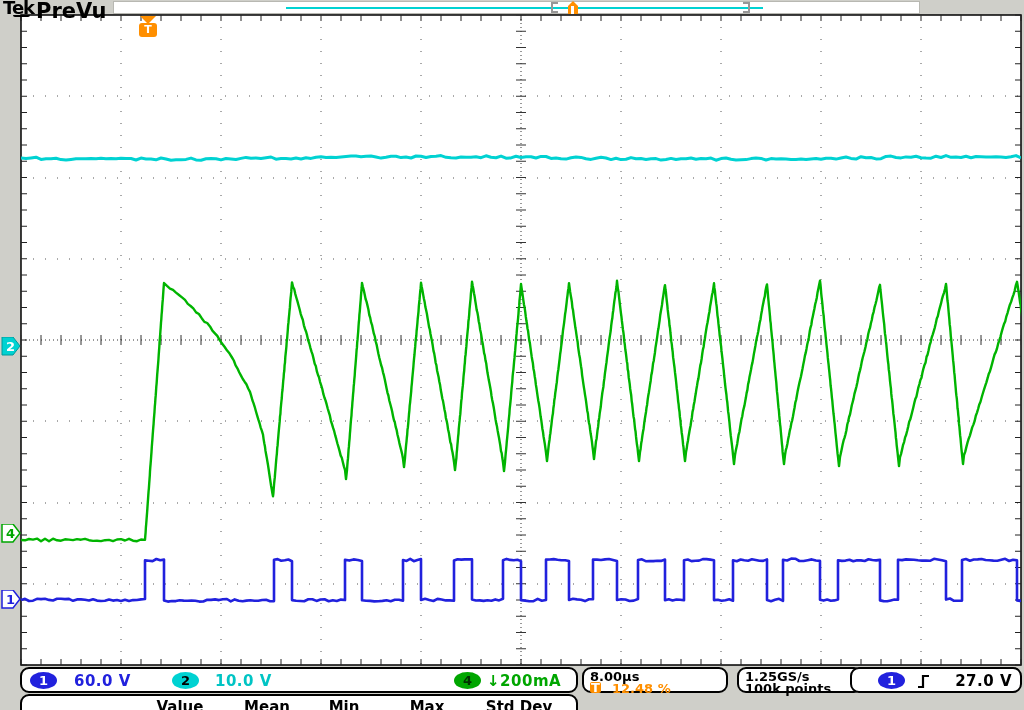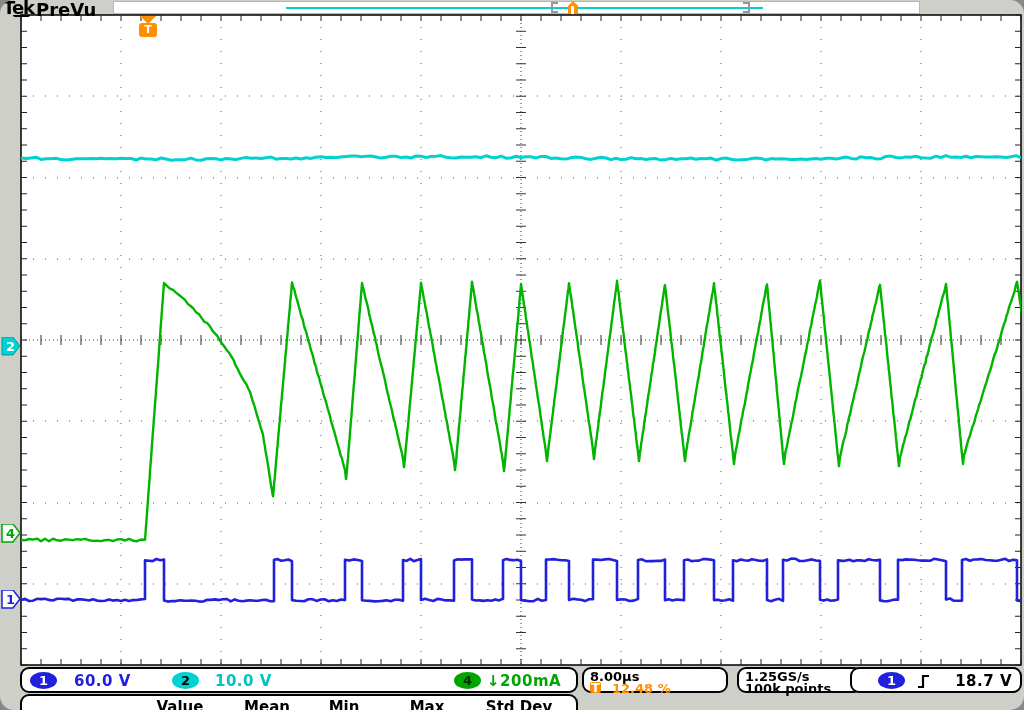--- a/index.html
+++ b/index.html
@@ -1,22 +1,22 @@
 <!DOCTYPE html>
 <html><head>
 <meta charset="utf-8">
 <style>
   html,body{margin:0;padding:0;background:#888;}
   .screen{position:relative;width:1024px;height:710px;background:#cfcfc9;overflow:hidden;
-          font-family:"DejaVu Sans","Liberation Sans",sans-serif;border-radius:14px;}
+          font-family:"DejaVu Sans","Liberation Sans",sans-serif;}
   #plot-svg{position:absolute;left:0;top:0;}
   
   .tek{position:absolute;left:3px;top:-3px;font-size:18px;font-weight:bold;color:#000;letter-spacing:-1px;}
   .tek-swoosh{position:absolute;left:13px;top:15px;width:17px;height:2px;background:#000;border-radius:0 0 3px 3px;}
-  .prevu{position:absolute;left:36px;top:-1px;font-size:18px;font-weight:bold;color:#000;}
+  .prevu{position:absolute;left:36px;top:-1px;font-size:21px;font-weight:bold;color:#000;}
   .recordbar{position:absolute;left:113px;top:1px;width:807px;height:13px;background:#fff;border:1px solid #b8b8b2;box-sizing:border-box;}
   .recline{position:absolute;left:172px;top:5px;width:477px;height:2px;background:#00d2d2;}
   .brk{position:absolute;top:0px;width:7px;height:11px;border:2px solid #979797;box-sizing:border-box;background:transparent;}
   .brk.l{left:437px;border-right:none;}
   .brk.r{left:629px;border-left:none;}
   .rectrig{position:absolute;left:453px;top:-1px;width:12px;height:13px;}
   .rectrig .tri{position:absolute;left:1px;top:0;width:0;height:0;border-left:5px solid transparent;border-right:5px solid transparent;border-bottom:5px solid #ff8f00;}
   .rectrig .bars{position:absolute;left:1px;top:5px;width:10px;height:8px;background:linear-gradient(90deg,#ff8f00 0 3px,#fff 3px 6px,#ff8f00 6px 10px);}
   
   .tpos-tri{position:absolute;left:140px;top:16px;width:0;height:0;border-left:8px solid transparent;border-right:8px solid transparent;border-top:8px solid #ff8f00;}
@@ -398,21 +398,21 @@
   <div class="rbox two-line" style="left:737px;top:667px;width:126px;">
     <span class="tl1">1.25GS/s</span>
     <span class="tl2" style="color:#000">100k points</span>
   </div>
 
   <div class="rbox" style="left:850px;top:667px;width:172px;">
     <span class="badge b-blue" style="left:26px">1</span>
     <svg class="slope" width="16" height="18">
       <path d="M2,15 h5 v-11 h6" stroke="#000" stroke-width="2.2" fill="none"></path>
     </svg>
-    <span class="rtxt" style="right:8px;color:#000">18.7 V</span>
+    <span class="rtxt" style="right:8px;color:#000">27.0 V</span>
   </div>
 
   <div class="rbox" style="left:20px;top:694px;width:558px;height:30px;">
     <span class="mh" style="left:158px">Value</span>
     <span class="mh" style="left:245px">Mean</span>
     <span class="mh" style="left:322px">Min</span>
     <span class="mh" style="left:405px">Max</span>
     <span class="mh" style="left:497px">Std Dev</span>
   </div>
 

